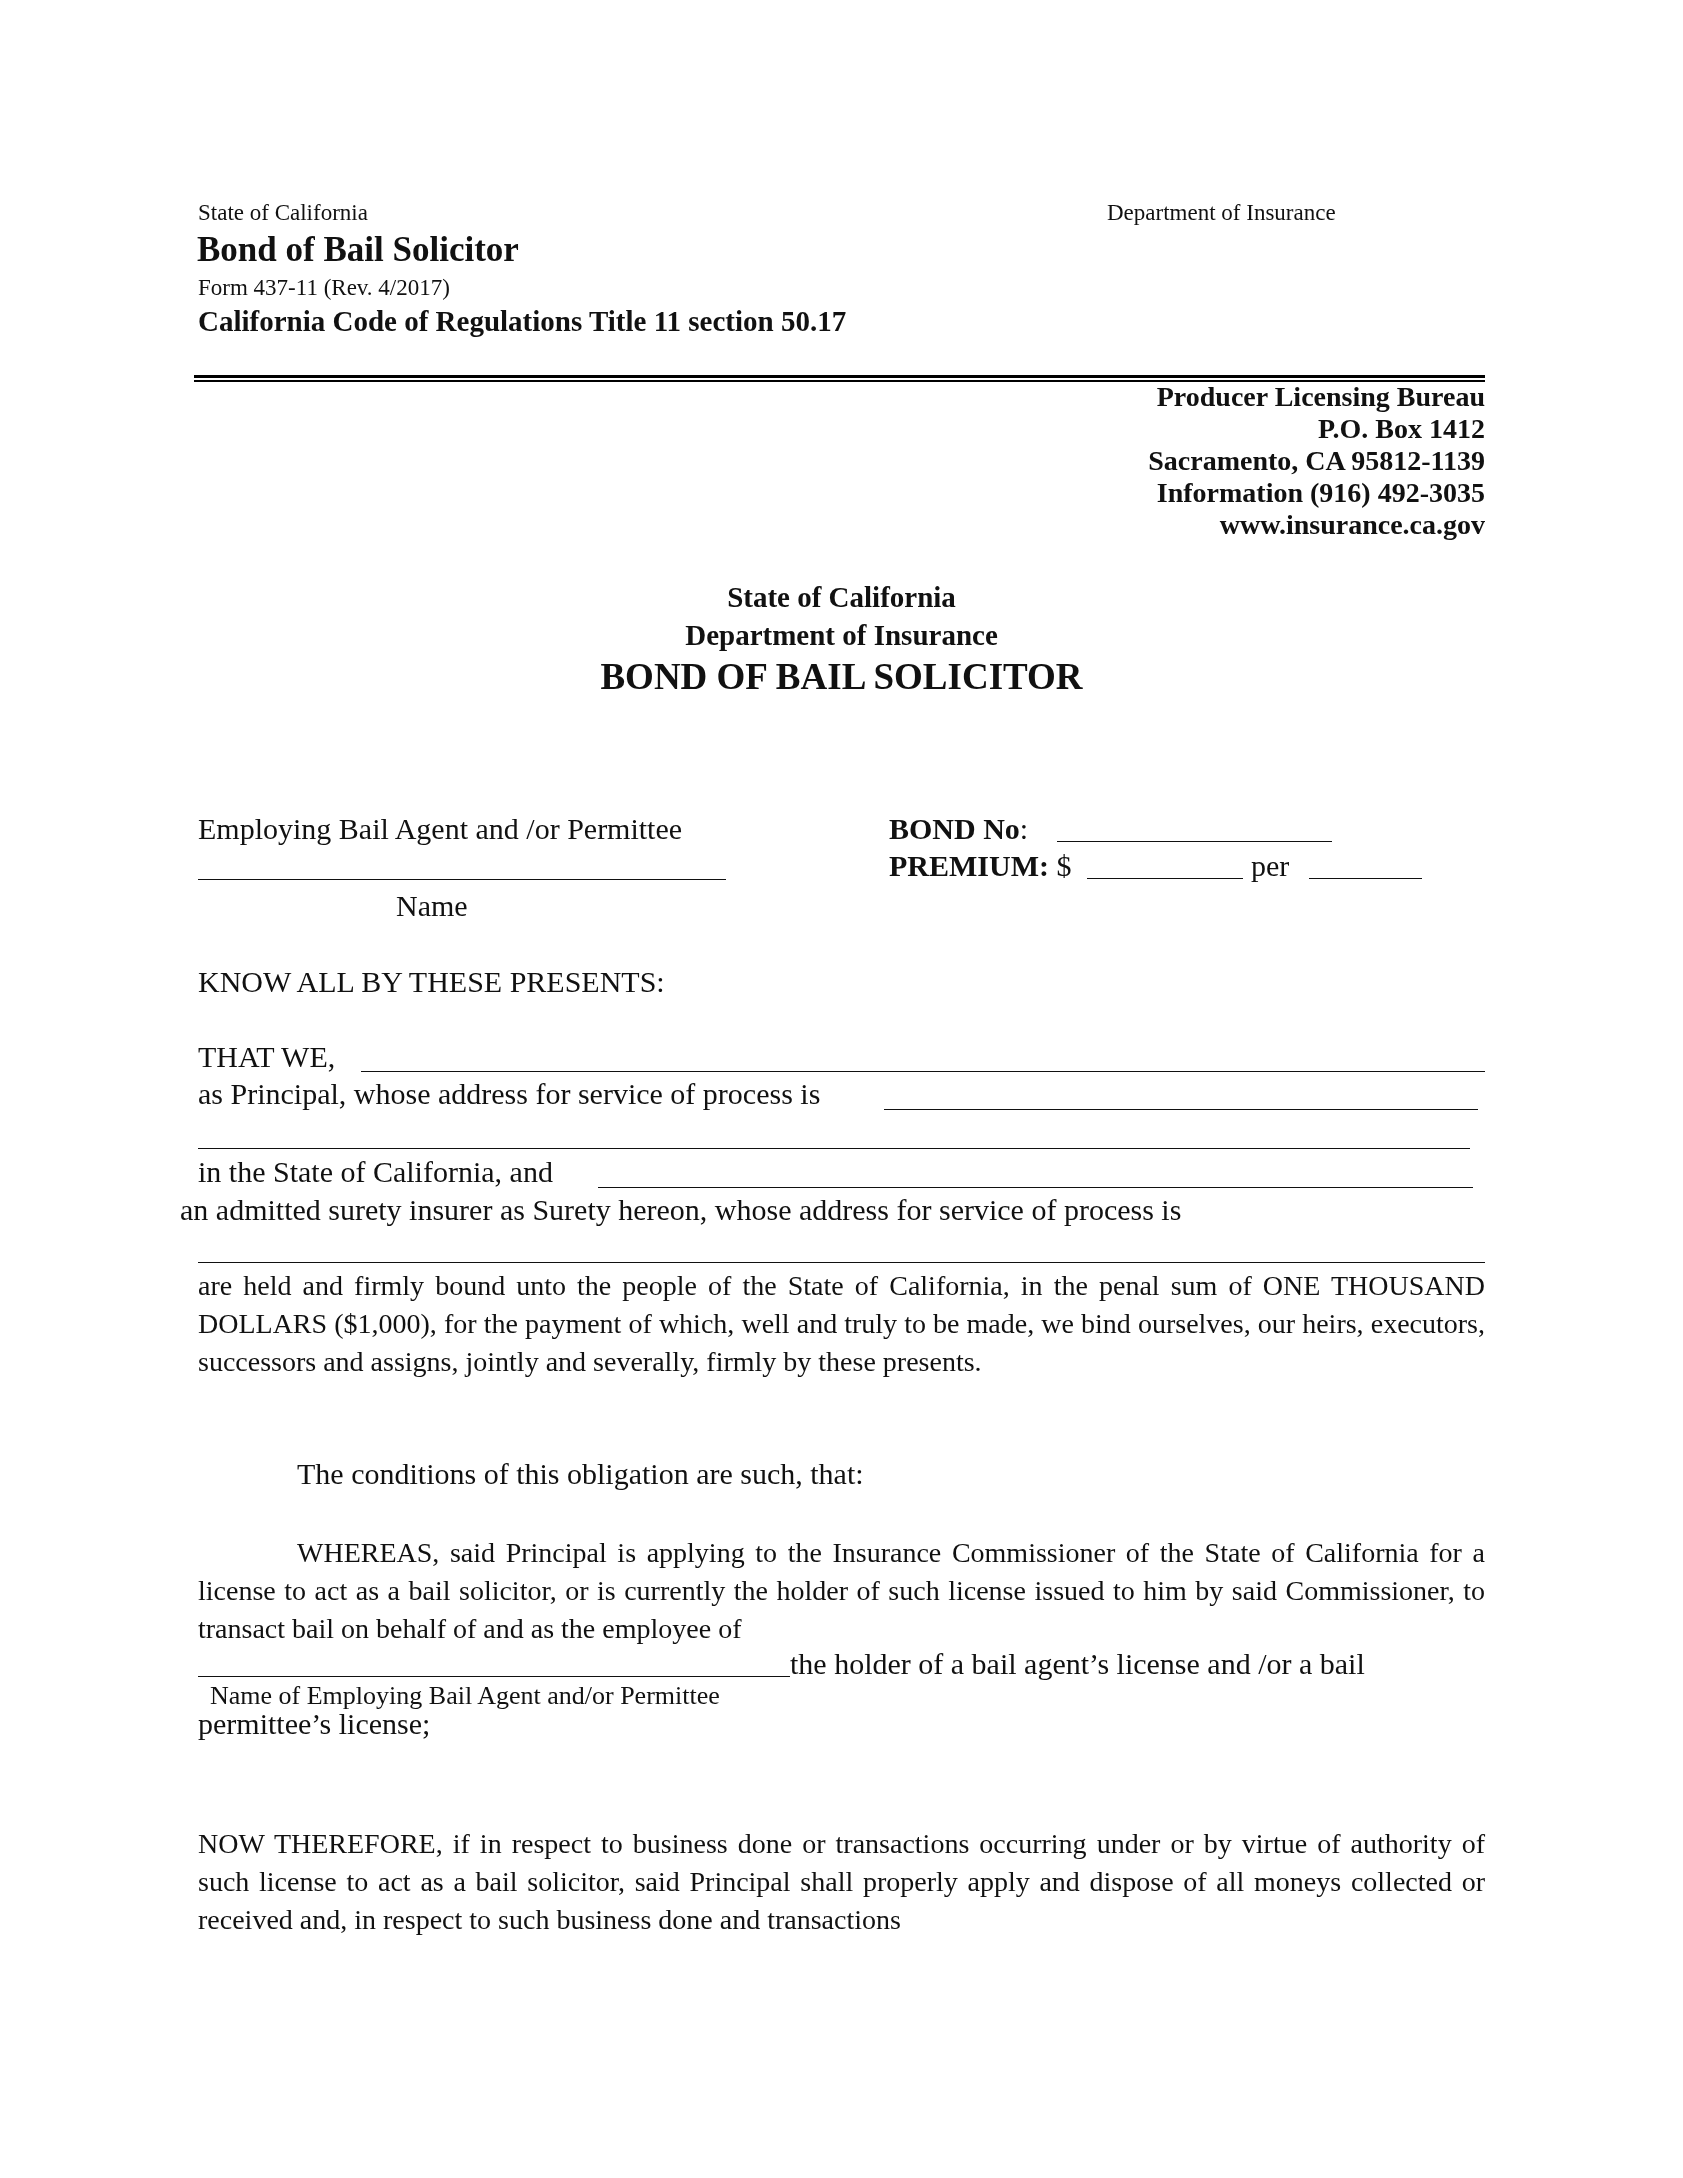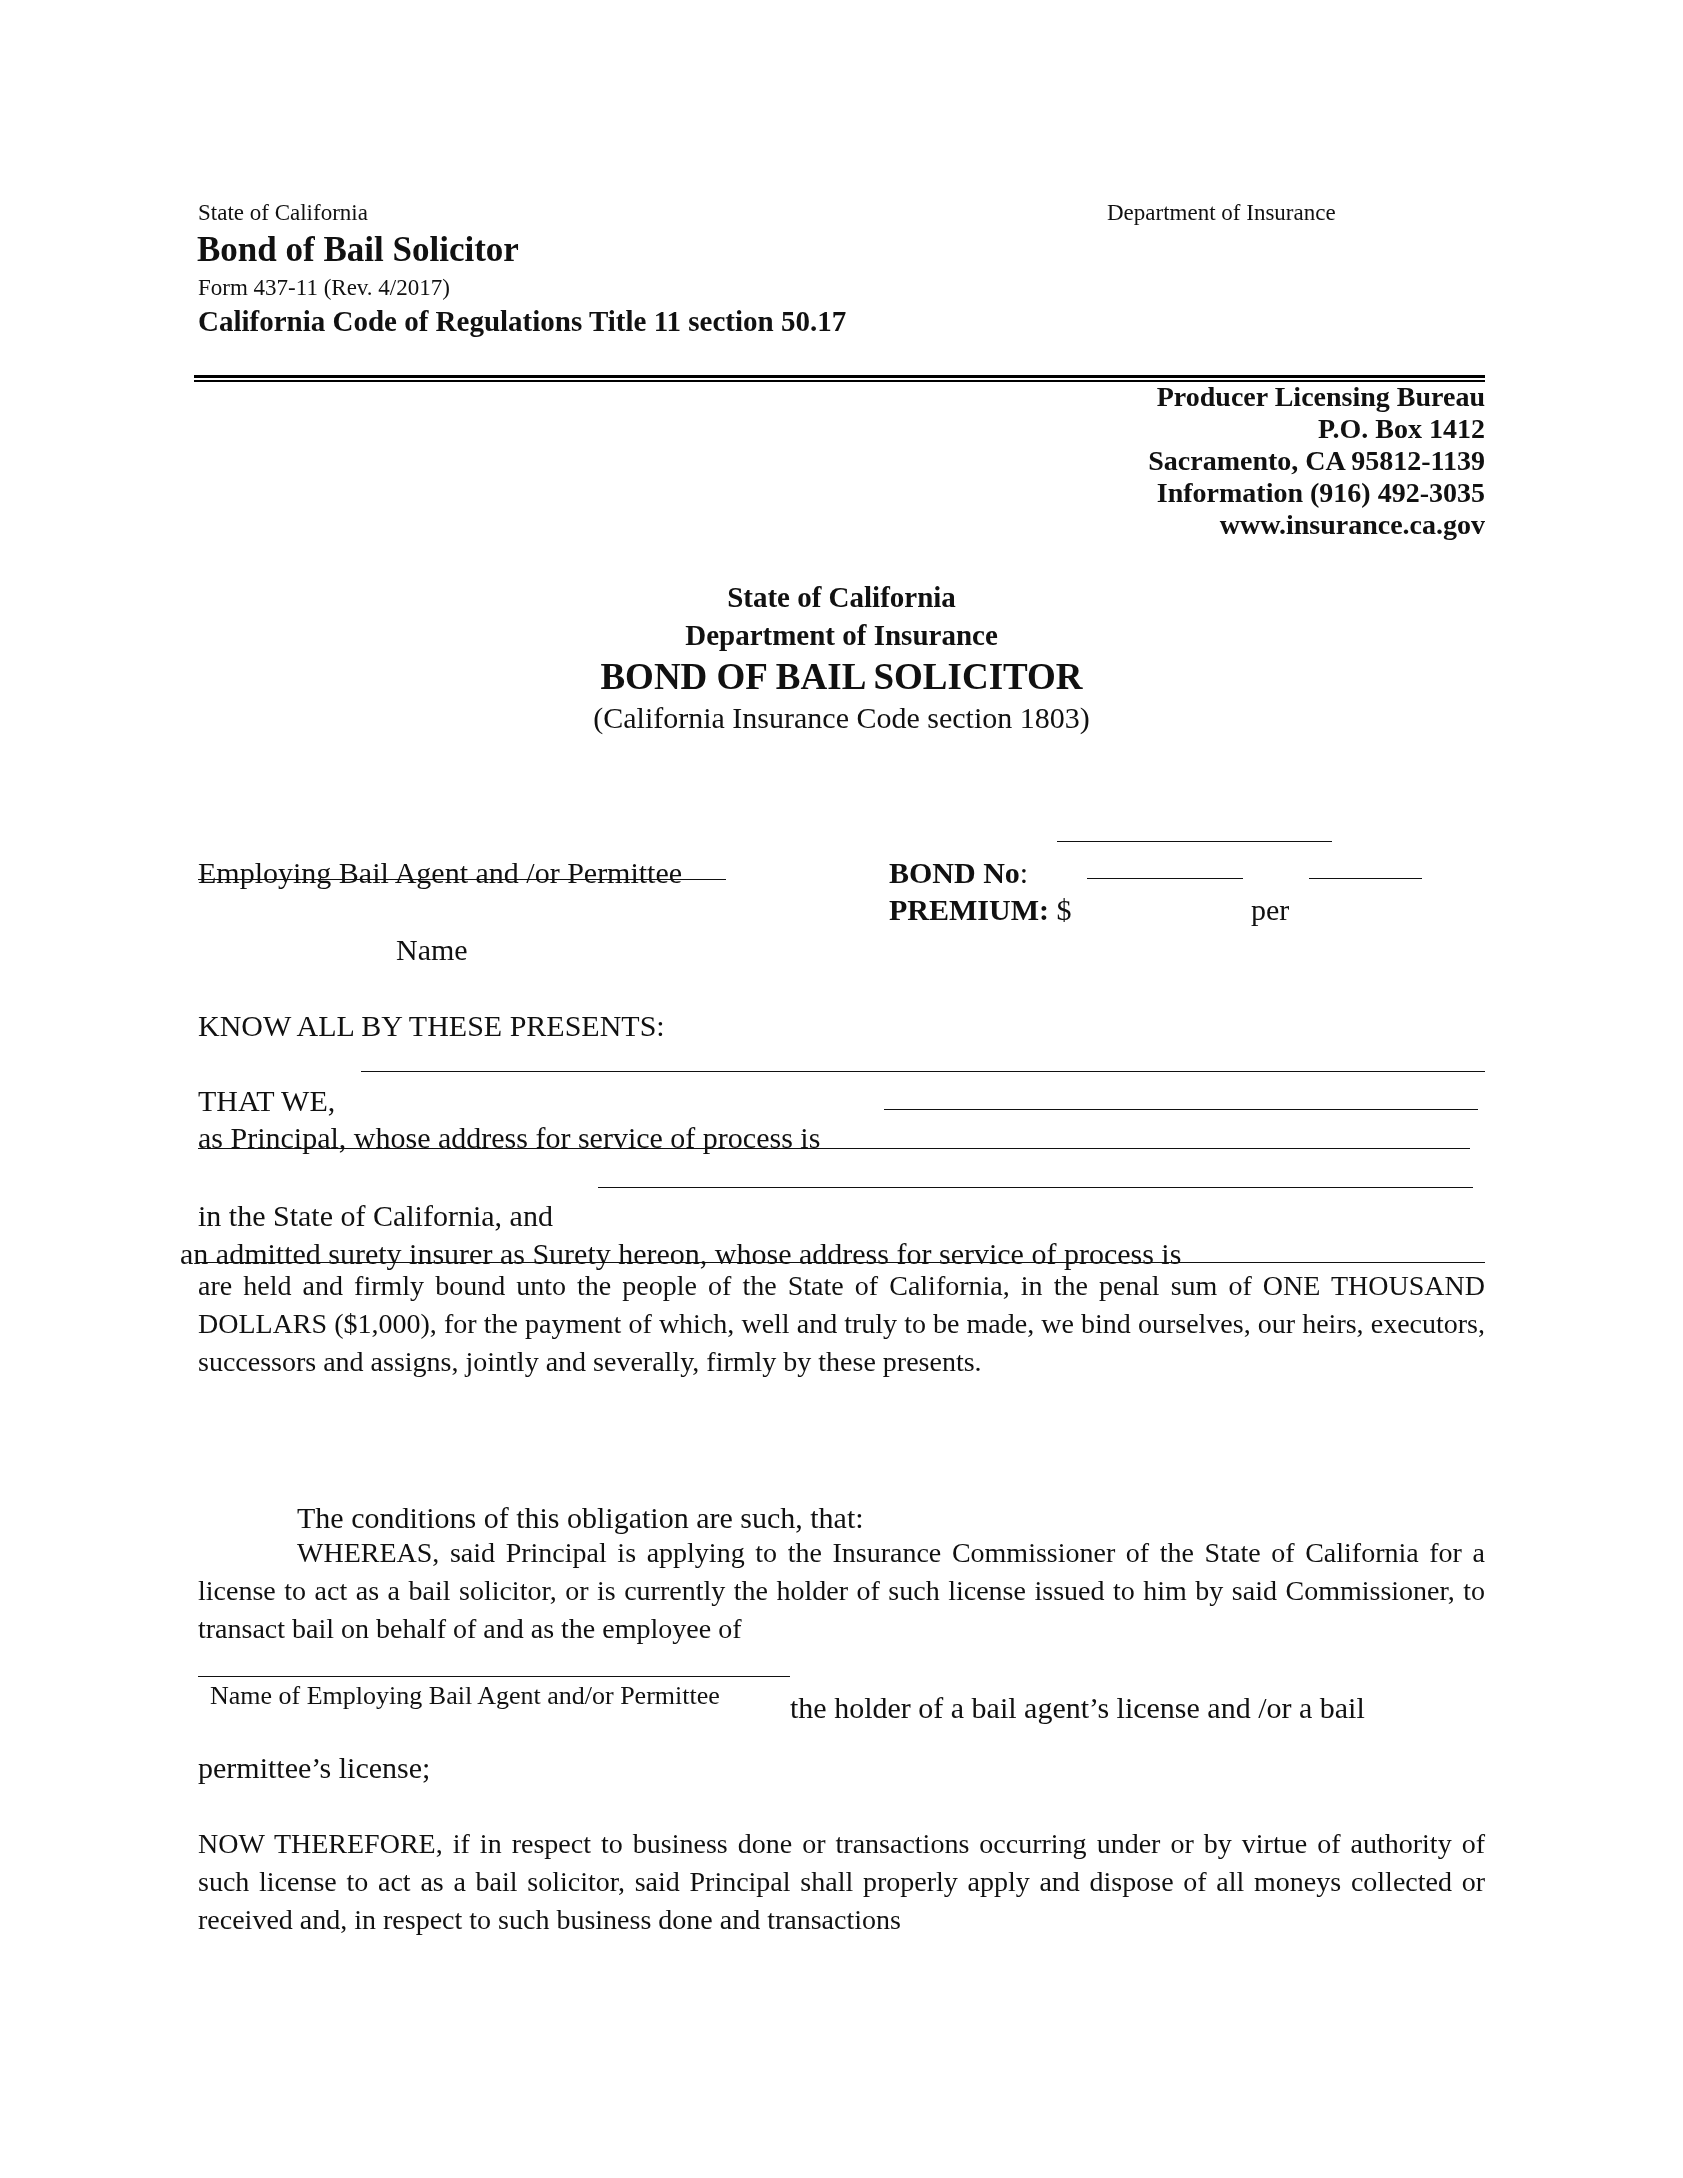--- a/index.html
+++ b/index.html
@@ -2,21 +2,21 @@
 <html><head>
   <meta charset="utf-8">
   <style>
     html, body { margin: 0; padding: 0; background: #ffffff; }
     body {
       width: 1683px; height: 2178px; position: relative; overflow: hidden;
       font-family: "Liberation Serif", "DejaVu Serif", serif; color: #111;
     }
     .abs { position: absolute; white-space: nowrap; }
     .t-small { font-size: 23px; }
-    .t-body { font-size: 30px; margin-top: 44px; }
+    .t-body { font-size: 30px; }
     .bold { font-weight: bold; }
     .title-lg { font-size: 37px; font-weight: bold; }
     .center { text-align: center; }
     .right { text-align: right; }
     .line { position: absolute; border-bottom: 1.5px solid #111; height: 0; }
     .dblrule { position: absolute; left: 194px; width: 1291px; height: 7px;
       border-top: 3px solid #000; border-bottom: 2px solid #000; box-sizing: border-box; }
     .just { position: absolute; left: 198px; width: 1287px; font-size: 28px; line-height: 38px;
       text-align: justify; }
   </style>
@@ -36,21 +36,20 @@
   <div>P.O. Box 1412</div>
   <div>Sacramento, CA 95812-1139</div>
   <div>Information (916) 492-3035</div>
   <div>www.insurance.ca.gov</div>
 </div>
 
 <div class="abs center" style="left:0; width:1683px; top:578px;">
   <div class="bold" style="font-size:29px; line-height:38px;">State of California</div>
   <div class="bold" style="font-size:29px; line-height:38px;">Department of Insurance</div>
   <div class="title-lg" style="line-height:46px;">BOND OF BAIL SOLICITOR</div>
-  <div style="font-size:30px; line-height:36px;">(California Insurance Code section 1803)</div>
 </div>
 
 <div class="abs t-body" style="left:198px; top:812px;">Employing Bail Agent and /or Permittee</div>
 <div class="line" style="left:198px; top:879px; width:528px;"></div>
 <div class="abs t-body" style="left:396px; top:889px;">Name</div>
 
 <div class="abs t-body" style="left:889px; top:812px;">
   <span class="bold">BOND No</span><span>:</span>
 </div>
 <div class="line" style="left:1057px; top:841px; width:275px;"></div>

